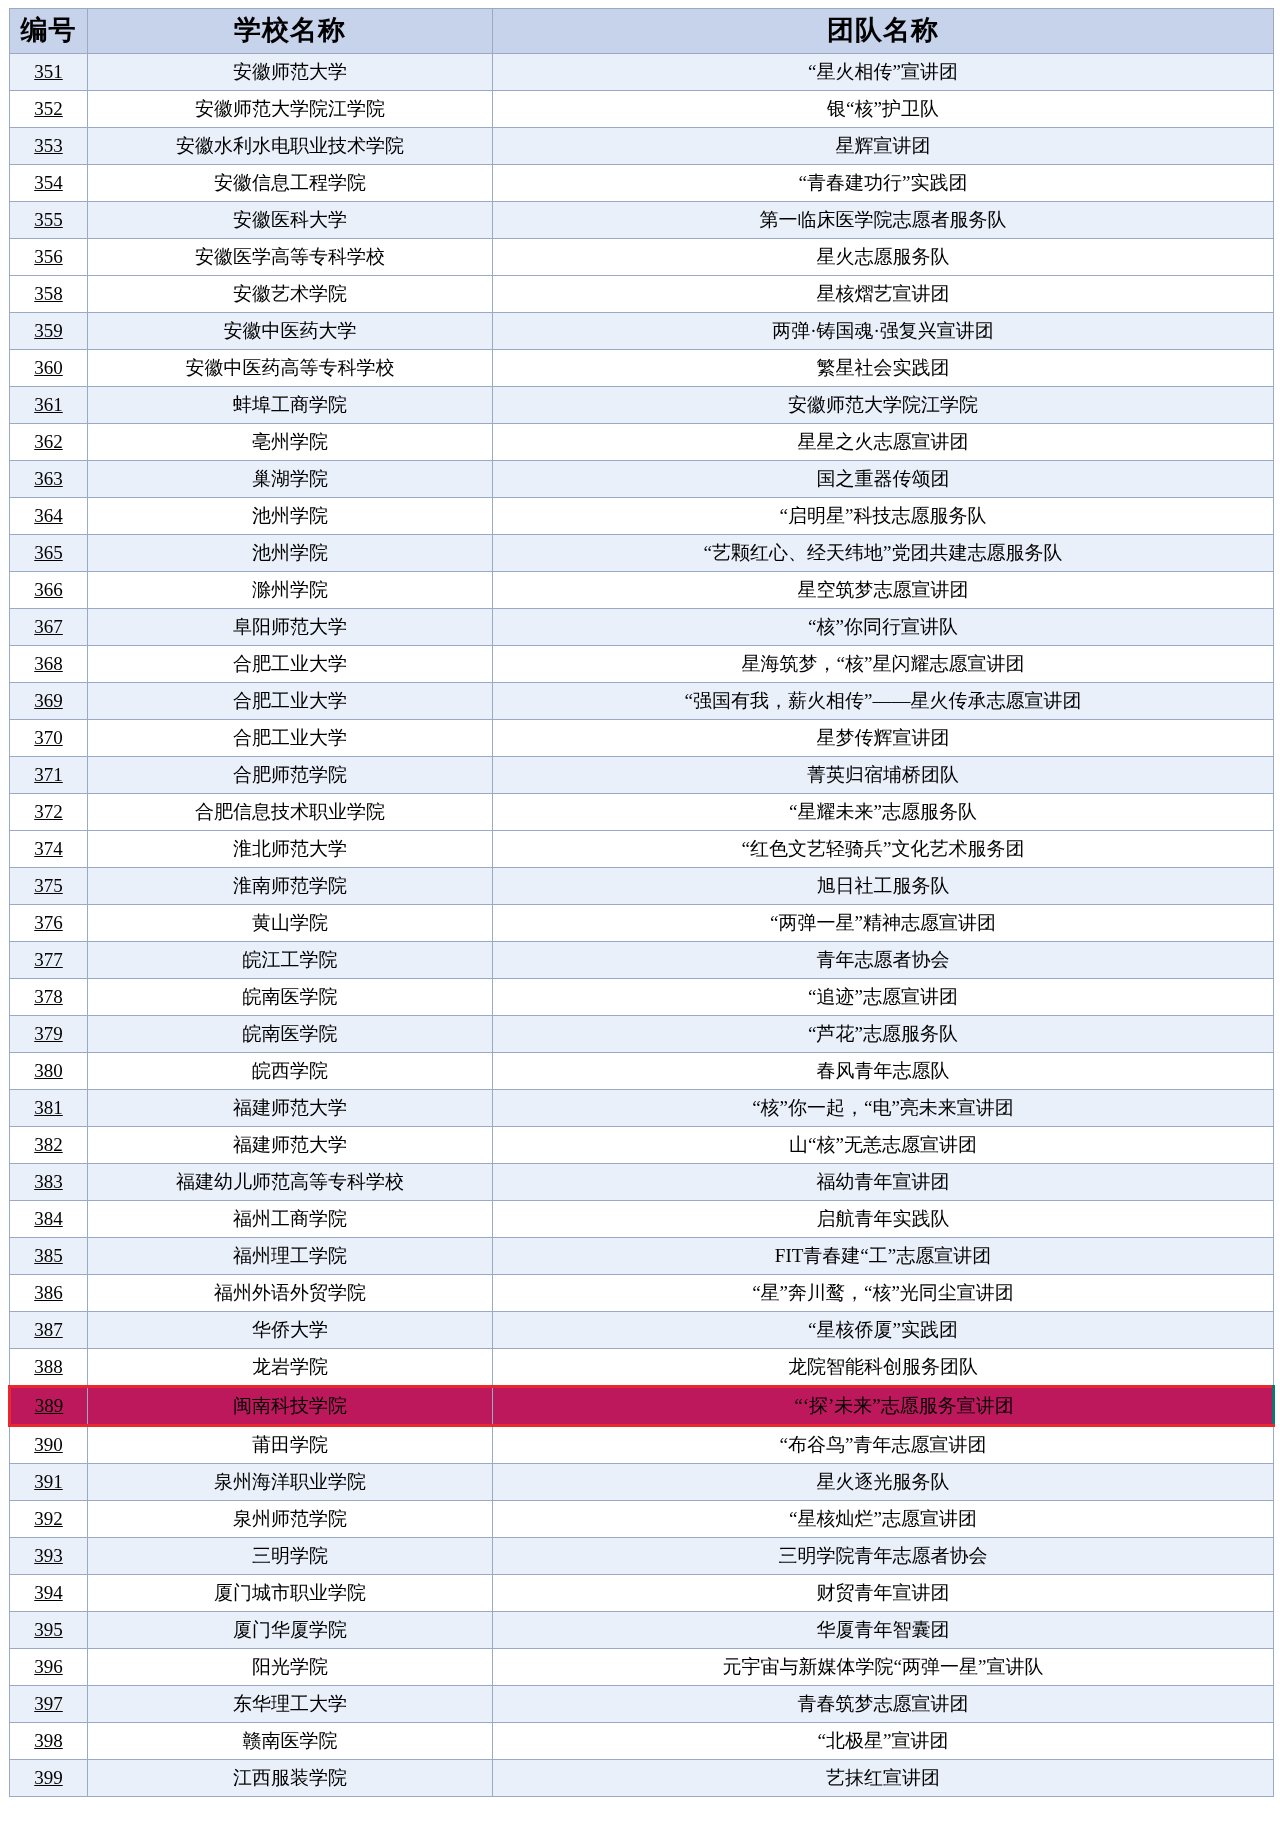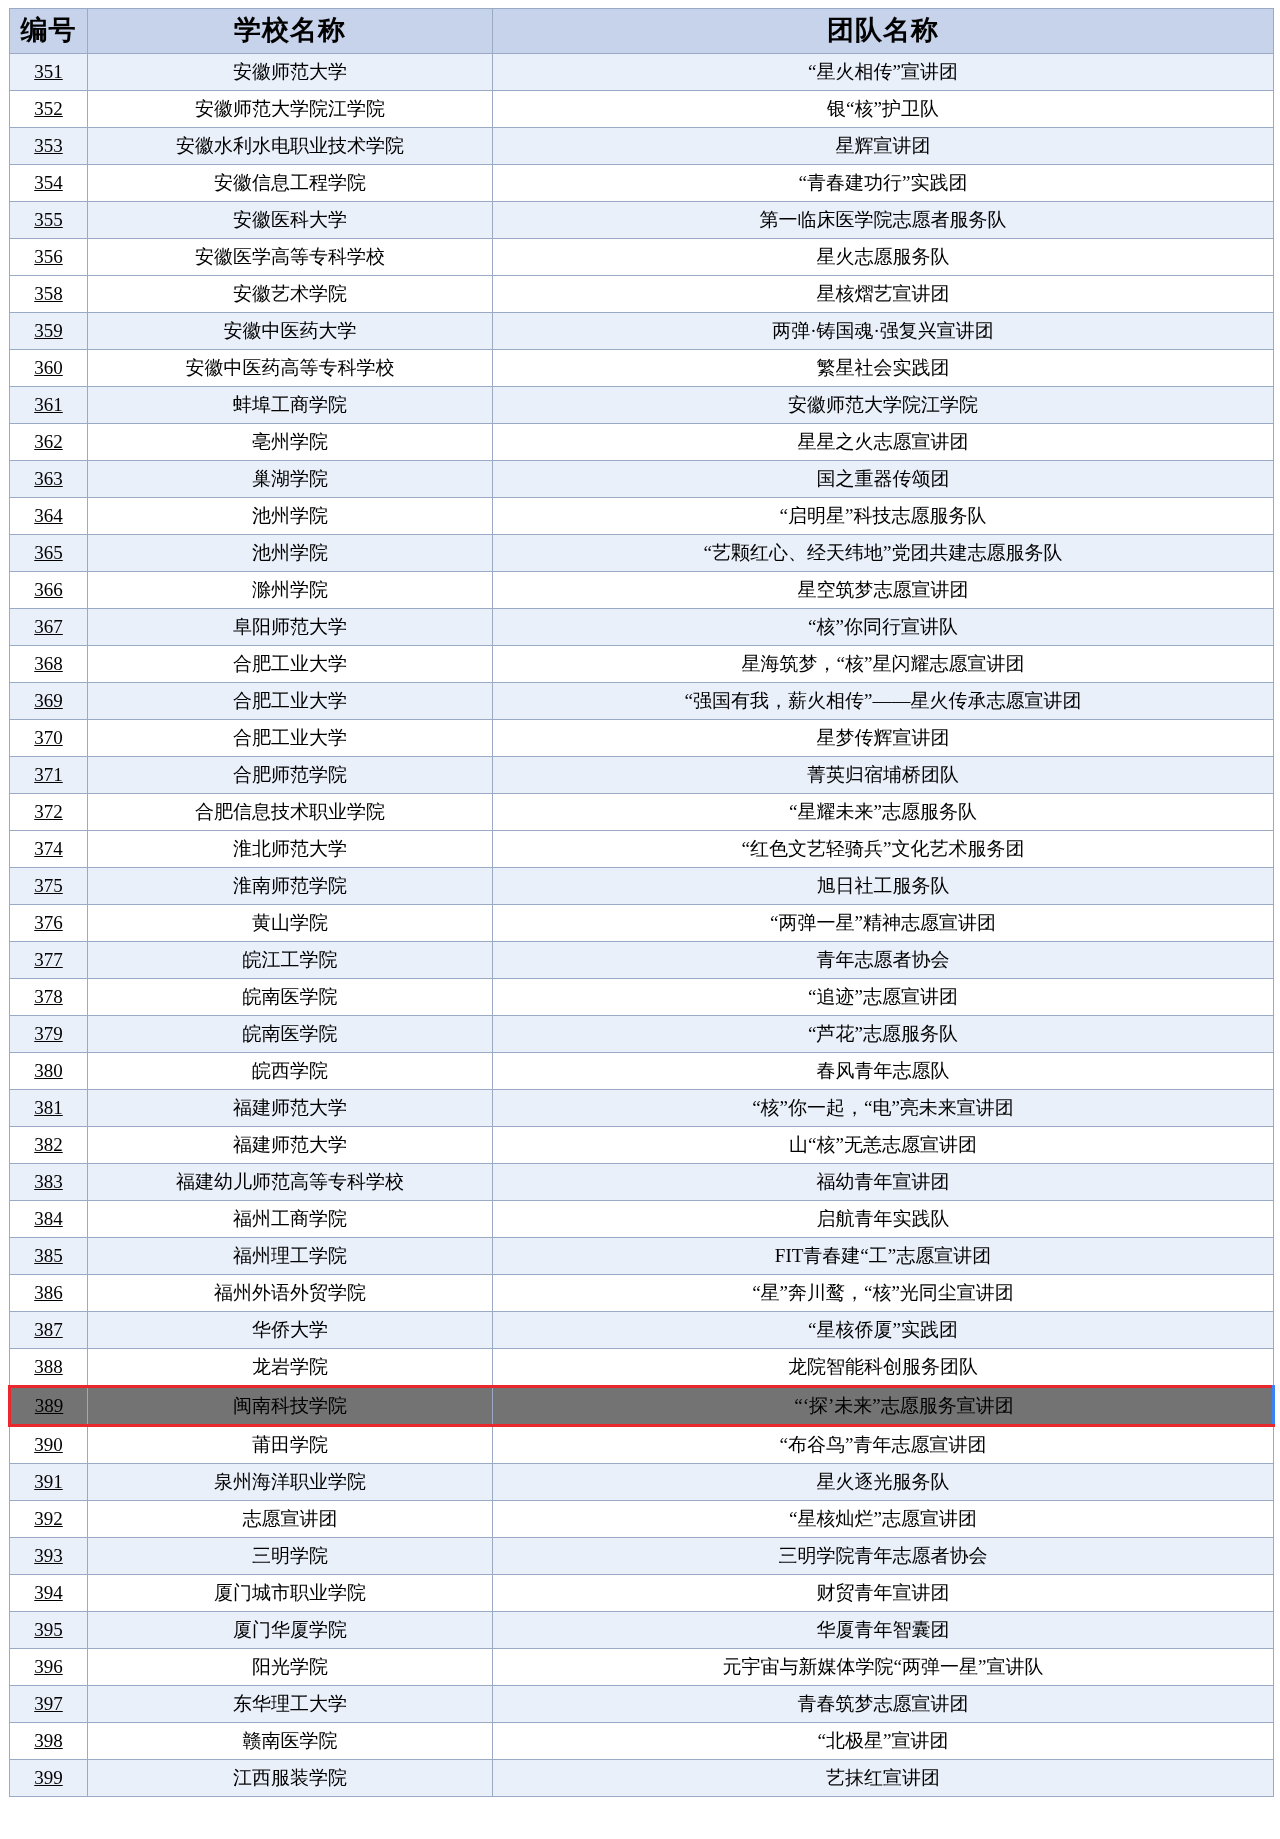--- a/index.html
+++ b/index.html
@@ -47,31 +47,31 @@
     height: 38px;
     letter-spacing: 1px;
   }
   table.roster tbody tr.odd td {
     background: #eaf0fa;
   }
   table.roster tbody tr.even td {
     background: #ffffff;
   }
   table.roster tbody tr.highlight td {
-    background: #737373;
+    background: #be185d;
     border-top: 3px solid #e8282c;
     border-bottom: 3px solid #e8282c;
     position: relative;
     margin-top: 33px;
   }
   table.roster tbody tr.highlight td:first-child {
     border-left: 3px solid #e8282c;
   }
   table.roster tbody tr.highlight td:last-child {
-    border-right: 3px solid #3b82f6;
+    border-right: 3px solid #0f766e;
     padding-left: 47px;
   }
   .cell-id { font-size: 19px; text-decoration: underline; }
 </style>
 </head>
 <body>
 
 <div class="page">
   <table class="roster">
     <colgroup>
@@ -277,21 +277,21 @@
           <td>莆田学院</td>
           <td>“布谷鸟”青年志愿宣讲团</td>
         </tr>
         <tr class="odd">
           <td class="cell-id">391</td>
           <td>泉州海洋职业学院</td>
           <td>星火逐光服务队</td>
         </tr>
         <tr class="even">
           <td class="cell-id">392</td>
-          <td>志愿宣讲团</td>
+          <td>泉州师范学院</td>
           <td>“星核灿烂”志愿宣讲团</td>
         </tr>
         <tr class="odd">
           <td class="cell-id">393</td>
           <td>三明学院</td>
           <td>三明学院青年志愿者协会</td>
         </tr>
         <tr class="even">
           <td class="cell-id">394</td>
           <td>厦门城市职业学院</td>

